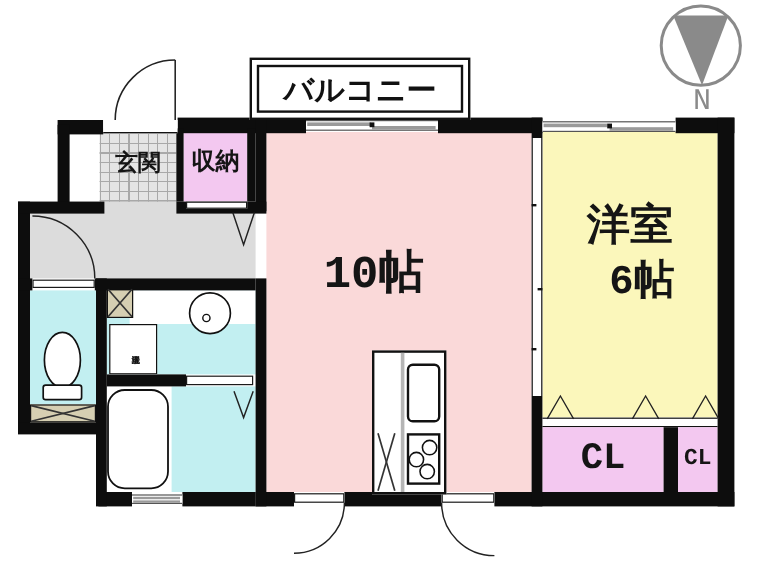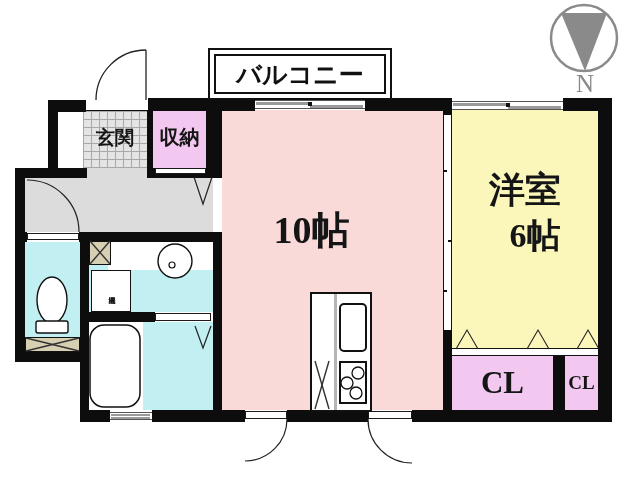--- a/index.html
+++ b/index.html
@@ -1,18 +1,18 @@
 <!DOCTYPE html>
 <html style="--wall: #0d0d0d; --ldk-floor: #fad9d9; --western-floor: #fbf7bb; --closet-floor: #f3c8f0; --wet-floor: #c2eff1; --hallway-floor: #dcdcdc; --tile-floor: #e4e4e4; --pipe-space: #d6cfb2; --compass: #8a8a8a;"><head>
 <meta charset="utf-8">
 <style>
   html,body{margin:0;padding:0;background:#fff;}
   .plan{
     position:relative;width:640px;height:480px;background:#fff;overflow:hidden;
-    font-family:Liberation Serif, serif;color:#111;
+    font-family:Liberation Mono, monospace;color:#111;
   }
   .abs{position:absolute;}
   .wall{position:absolute;background:var(--wall,#0d0d0d);}
   .floor{position:absolute;}
   .room-label{position:absolute;display:flex;align-items:center;justify-content:center;
     text-align:center;font-weight:600;color:#151515;line-height:1.12;}
   .door-strip{position:absolute;background:#fff;border:1px solid #1a1a1a;box-sizing:border-box;}
   .window{position:absolute;background:#fff;box-sizing:border-box;border-top:1px solid #555;border-bottom:1px solid #555;}
   .winbar{position:absolute;background:#9a9a9a;}
   .svg-layer{position:absolute;left:0;top:0;pointer-events:none;}

